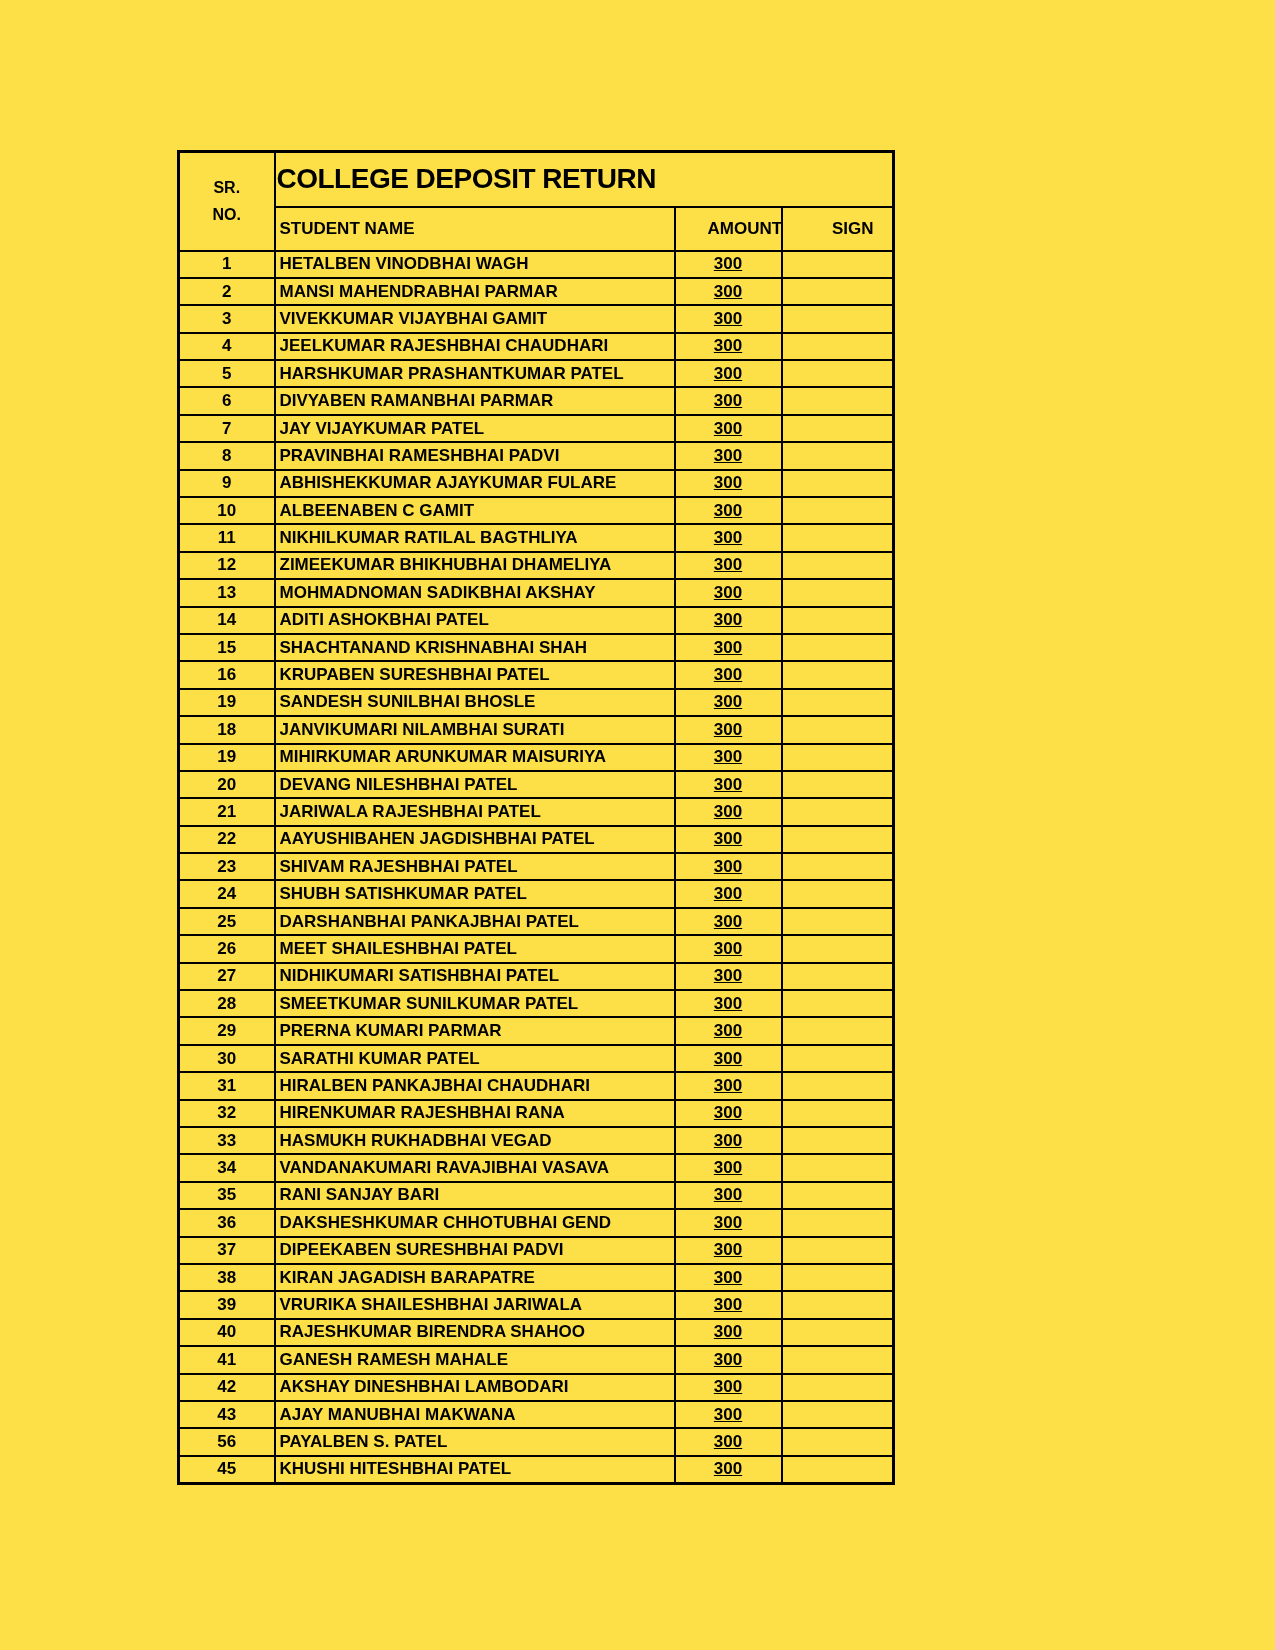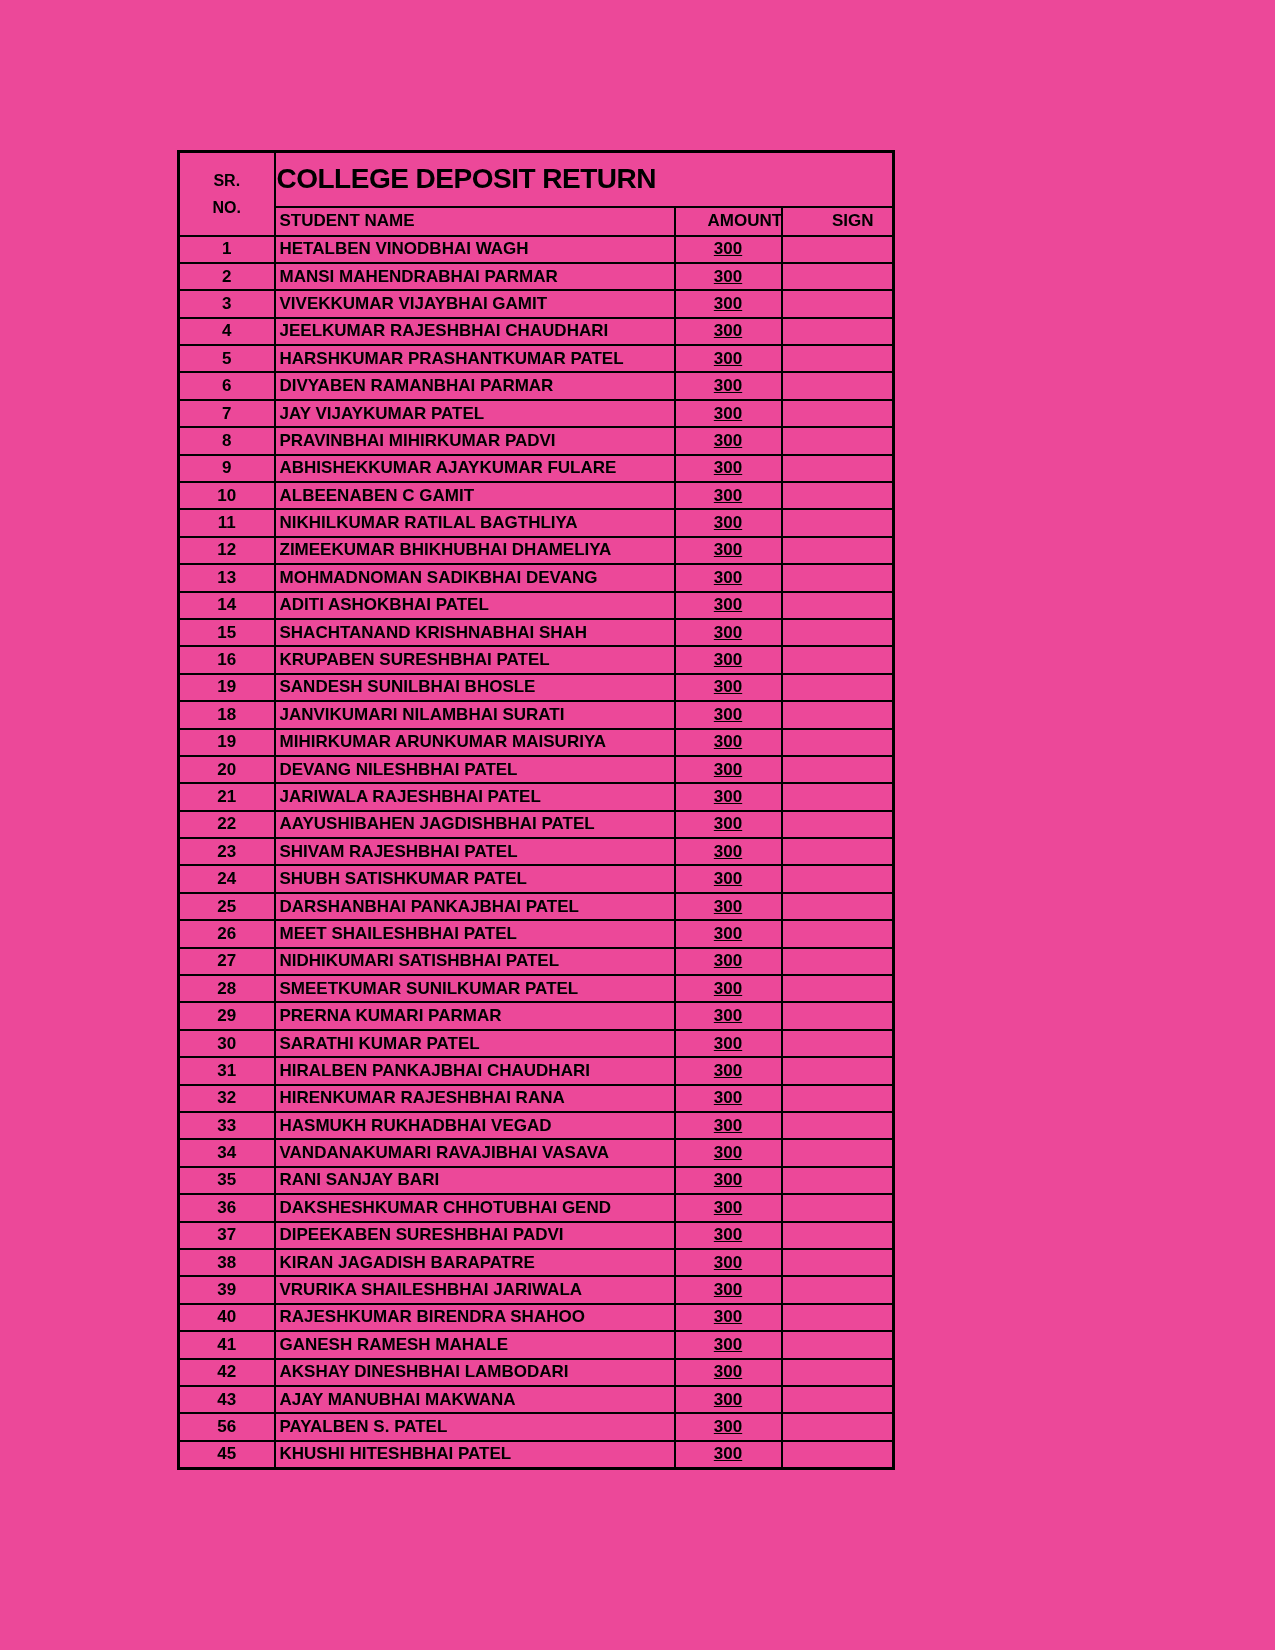--- a/index.html
+++ b/index.html
@@ -4,42 +4,42 @@
 <style>
   html, body {
     margin: 0;
     padding: 0;
     background: #ffffff;
   }
   .page {
     position: relative;
     width: 1275px;
     height: 1650px;
-    background: #ec4899;
+    background: #fde047;
     font-family: "Liberation Sans", "DejaVu Sans", sans-serif;
     color: #000000;
   }
   table.deposit-table {
     position: absolute;
     left: 177px;
     top: 150px;
     width: 715px;
     border-collapse: collapse;
     table-layout: fixed;
     border: 3px solid #000000;
   }
   table.deposit-table td {
     border: 2px solid #000000;
     overflow: hidden;
     white-space: nowrap;
     color: #000000;
     font-weight: 700;
   }
   .title-row { height: 55px; }
-  .header-row { height: 29px; }
+  .header-row { height: 44px; }
   tr.data-row { height: 27.4px; }
 
   td.sr-header-cell {
     text-align: center;
     vertical-align: middle;
     font-size: 16px;
     line-height: 27px;
   }
   td.title-cell {
     font-size: 28px;
@@ -143,21 +143,21 @@
           <td class="cell-sign"></td>
         </tr>
         <tr class="data-row">
           <td class="cell-sr">7</td>
           <td class="cell-name">JAY VIJAYKUMAR PATEL</td>
           <td class="cell-amount">300</td>
           <td class="cell-sign"></td>
         </tr>
         <tr class="data-row">
           <td class="cell-sr">8</td>
-          <td class="cell-name">PRAVINBHAI MIHIRKUMAR PADVI</td>
+          <td class="cell-name">PRAVINBHAI RAMESHBHAI PADVI</td>
           <td class="cell-amount">300</td>
           <td class="cell-sign"></td>
         </tr>
         <tr class="data-row">
           <td class="cell-sr">9</td>
           <td class="cell-name">ABHISHEKKUMAR AJAYKUMAR FULARE</td>
           <td class="cell-amount">300</td>
           <td class="cell-sign"></td>
         </tr>
         <tr class="data-row">
@@ -173,21 +173,21 @@
           <td class="cell-sign"></td>
         </tr>
         <tr class="data-row">
           <td class="cell-sr">12</td>
           <td class="cell-name">ZIMEEKUMAR BHIKHUBHAI DHAMELIYA</td>
           <td class="cell-amount">300</td>
           <td class="cell-sign"></td>
         </tr>
         <tr class="data-row">
           <td class="cell-sr">13</td>
-          <td class="cell-name">MOHMADNOMAN SADIKBHAI DEVANG</td>
+          <td class="cell-name">MOHMADNOMAN SADIKBHAI AKSHAY</td>
           <td class="cell-amount">300</td>
           <td class="cell-sign"></td>
         </tr>
         <tr class="data-row">
           <td class="cell-sr">14</td>
           <td class="cell-name">ADITI ASHOKBHAI PATEL</td>
           <td class="cell-amount">300</td>
           <td class="cell-sign"></td>
         </tr>
         <tr class="data-row">

